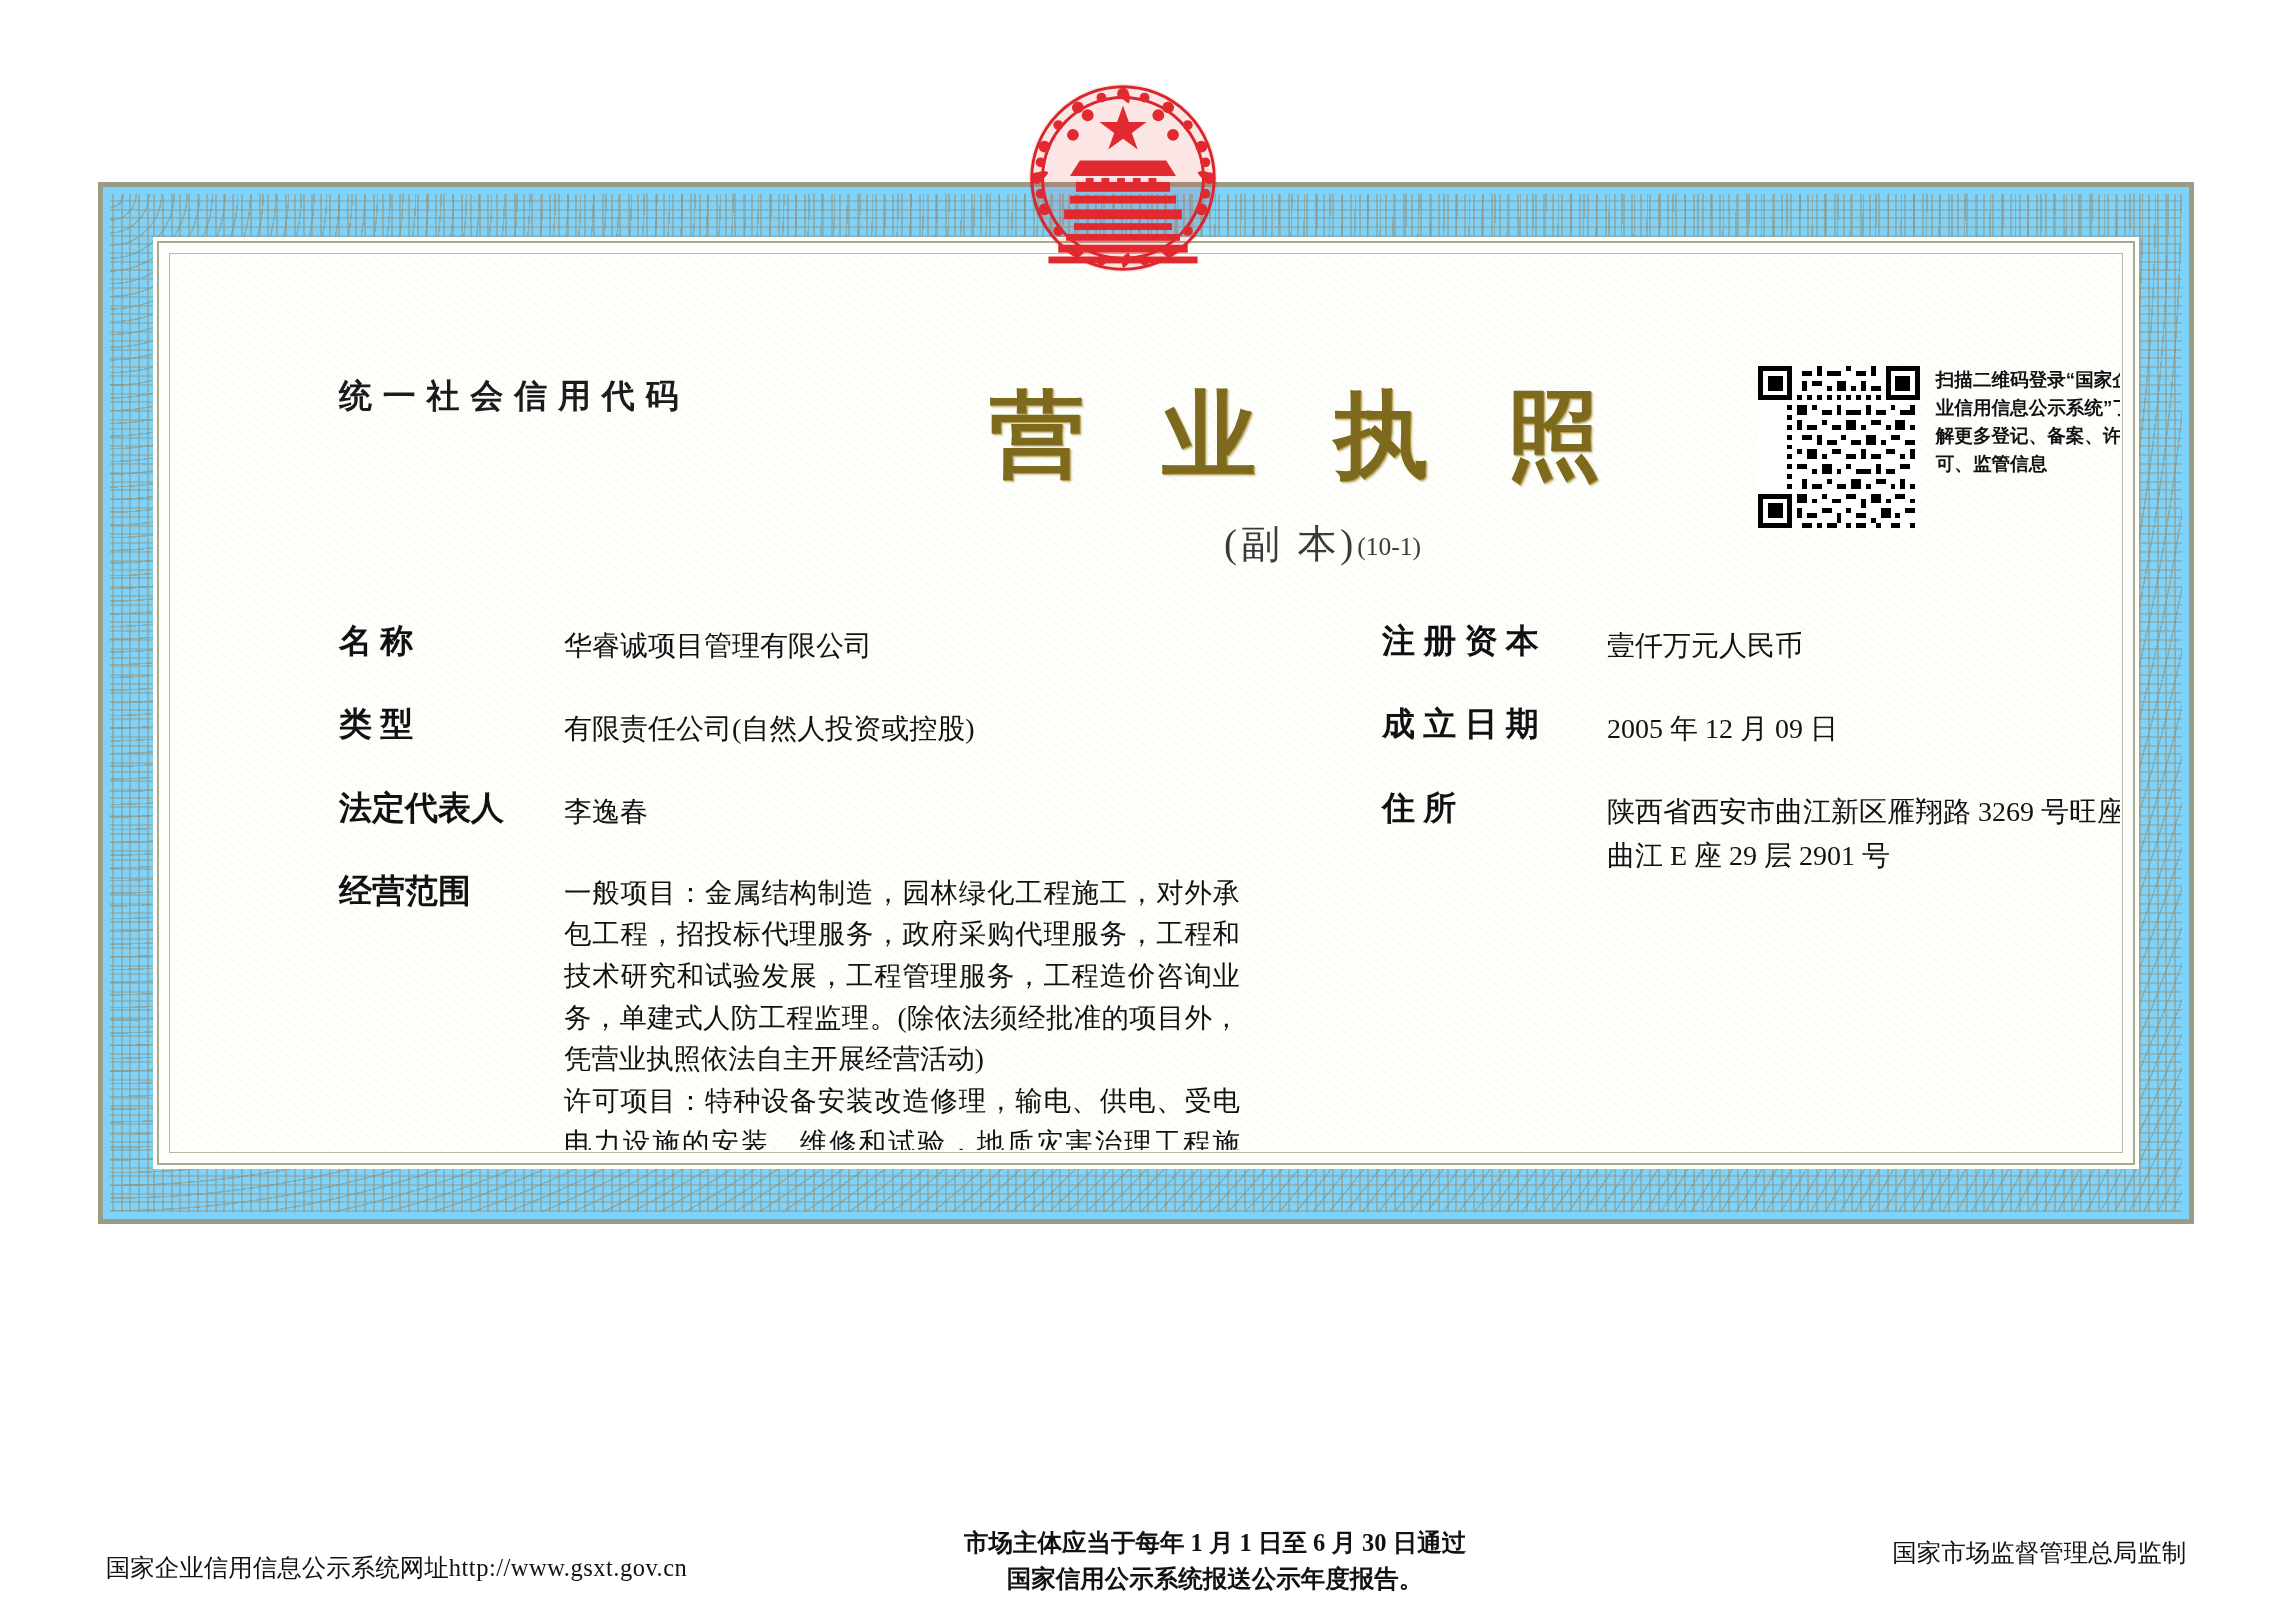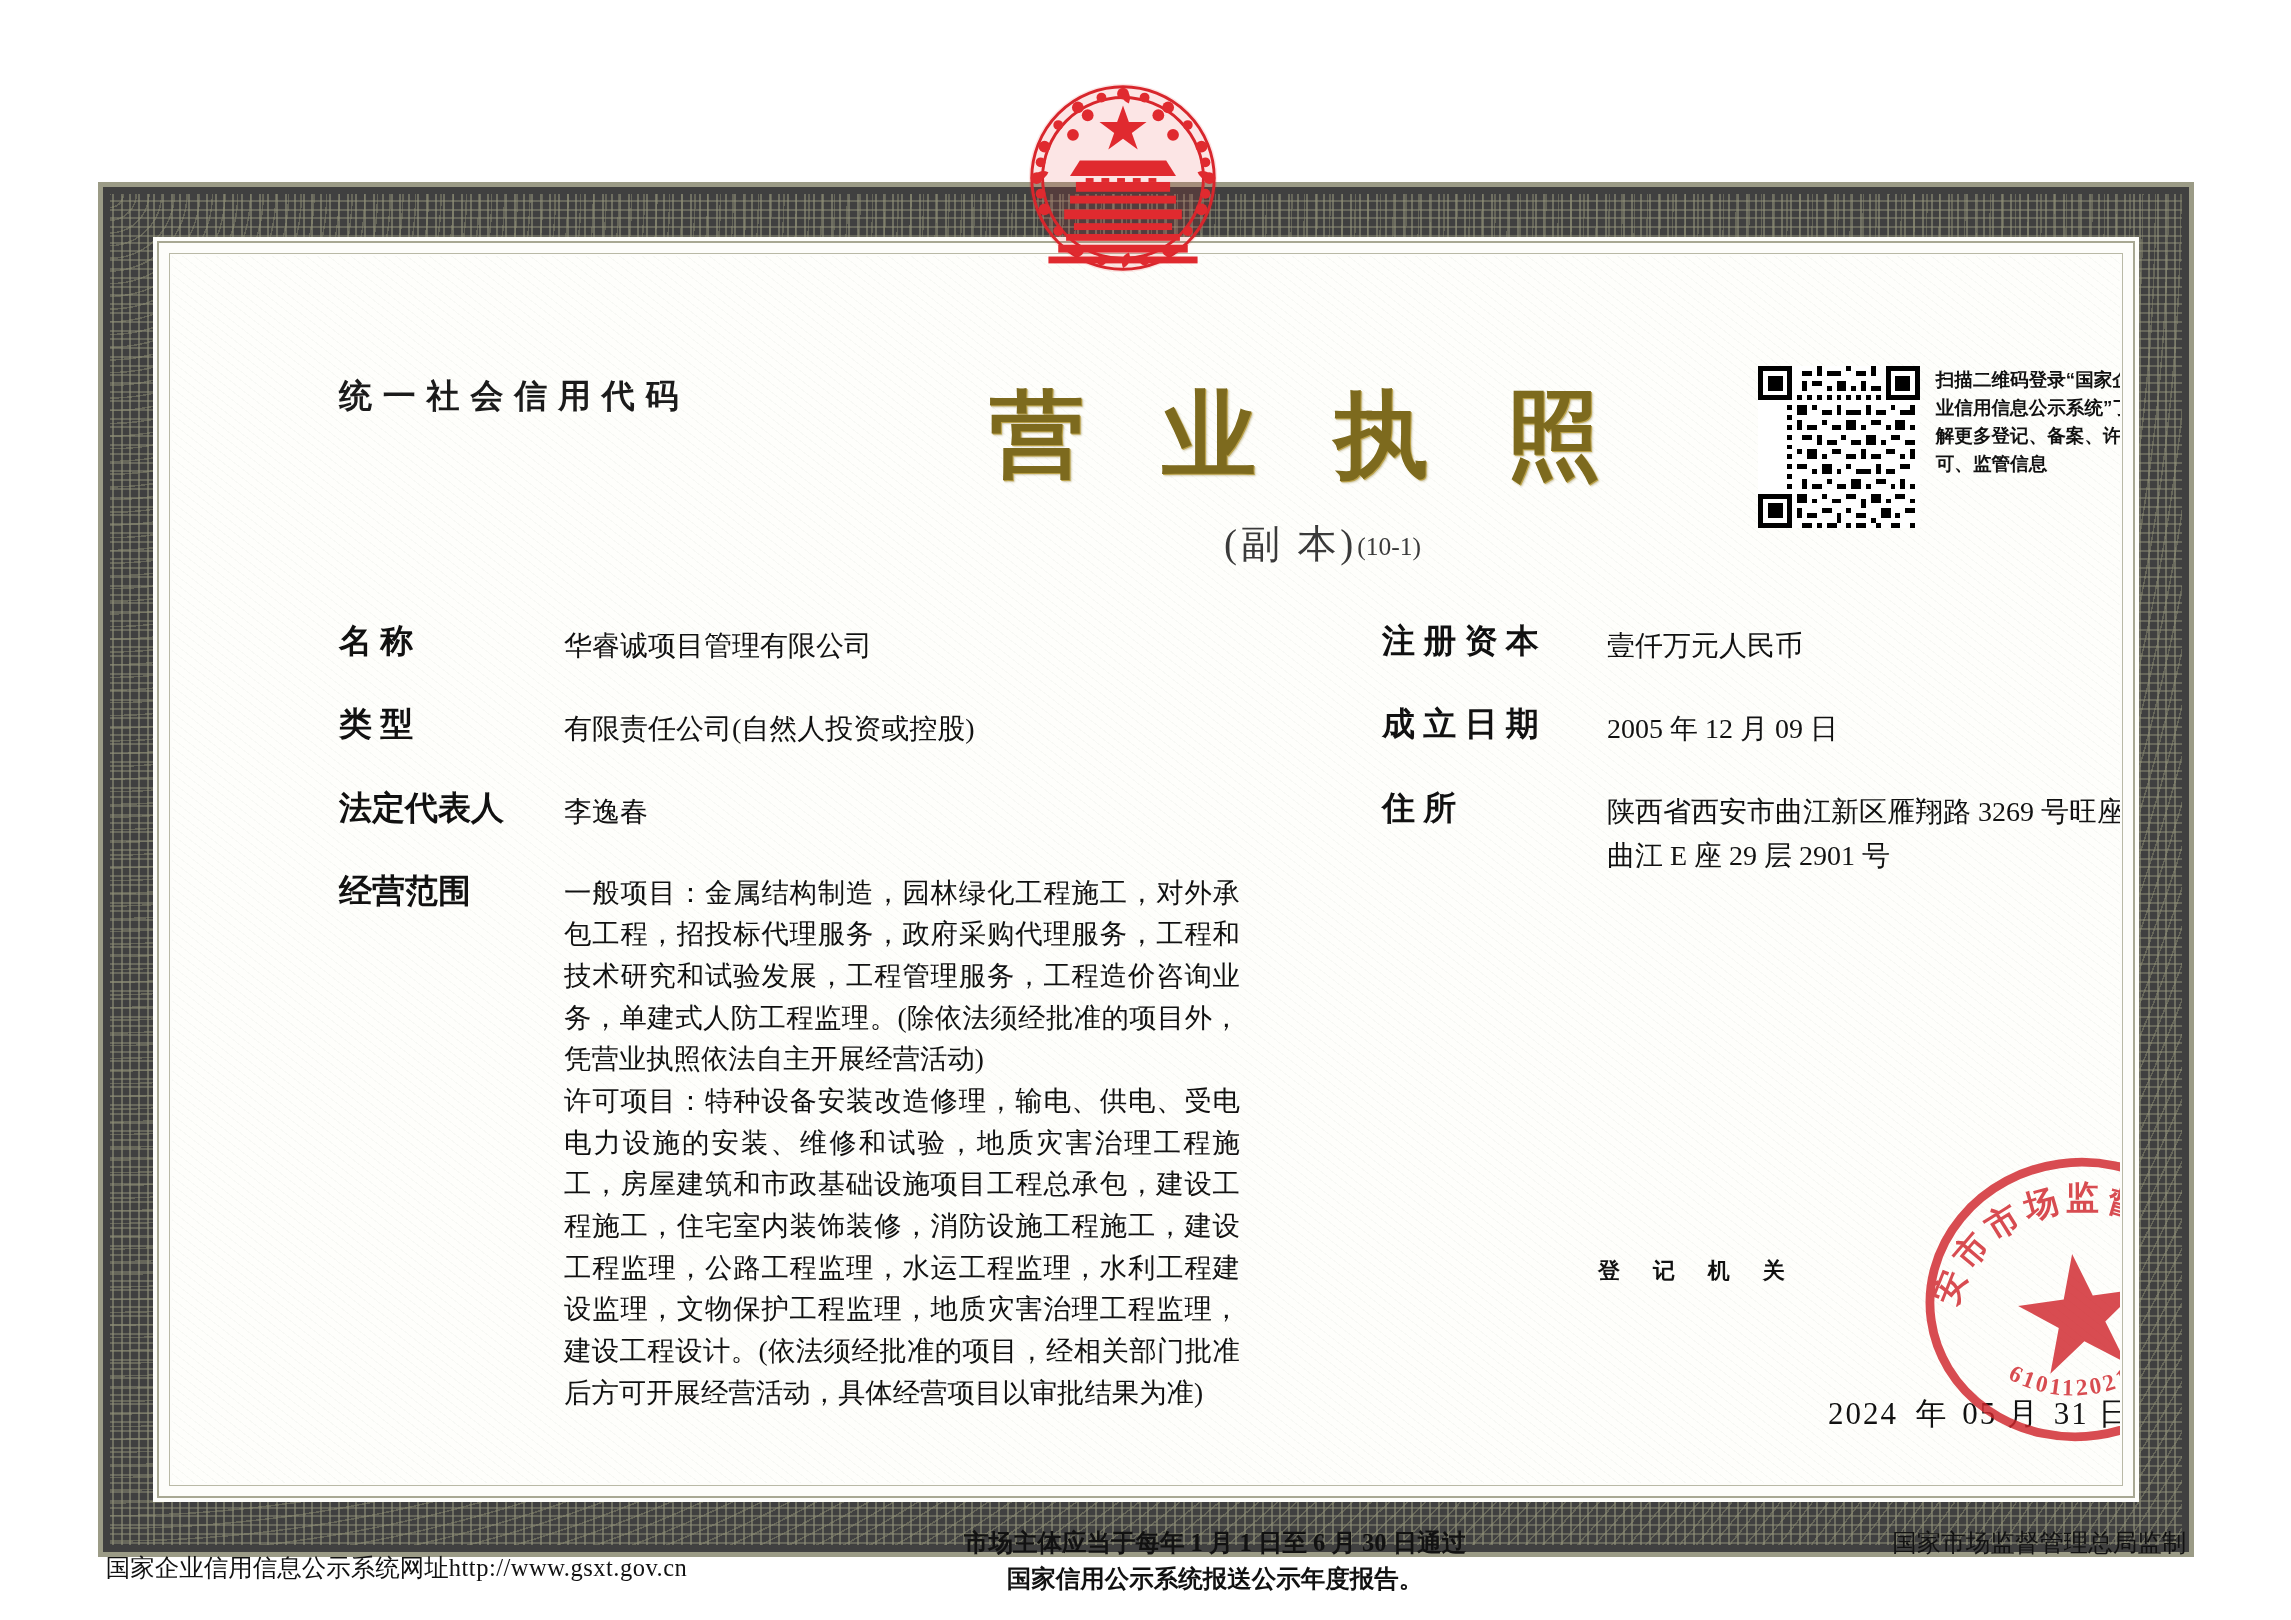--- a/index.html
+++ b/index.html
@@ -14,23 +14,23 @@
     position: relative;
     overflow: hidden;
   }
 
   
   .license {
     position: absolute;
     left: 98px;
     top: 182px;
     width: 2096px;
-    height: 1375px;
+    height: 1042px;
     box-sizing: border-box;
-    background: #404040;
+    background: #7dd3fc;
   }
   .frame-outer {
     position: absolute;
     inset: 0;
     border: 5.9px solid #9b9b86;
     box-sizing: border-box;
   }
   .frame-guilloche {
     position: absolute;
     left: 11.8px; top: 11.8px; right: 11.8px; bottom: 11.8px;
@@ -281,21 +281,21 @@
     top: 0;
     transform: translateX(-50%);
     text-align: center;
     line-height: 1.45;
     white-space: nowrap;
     font-weight: bold;
   }
   .footer-right {
     position: absolute;
     right: 7.8px;
-    top: 1px;
+    top: 11px;
     white-space: nowrap;
   }
 </style>
 </head>
 <body>
 
 <div class="license">
   <div class="frame-outer"></div>
   <div class="frame-guilloche"></div>
   <div class="frame-inner-white"></div>

